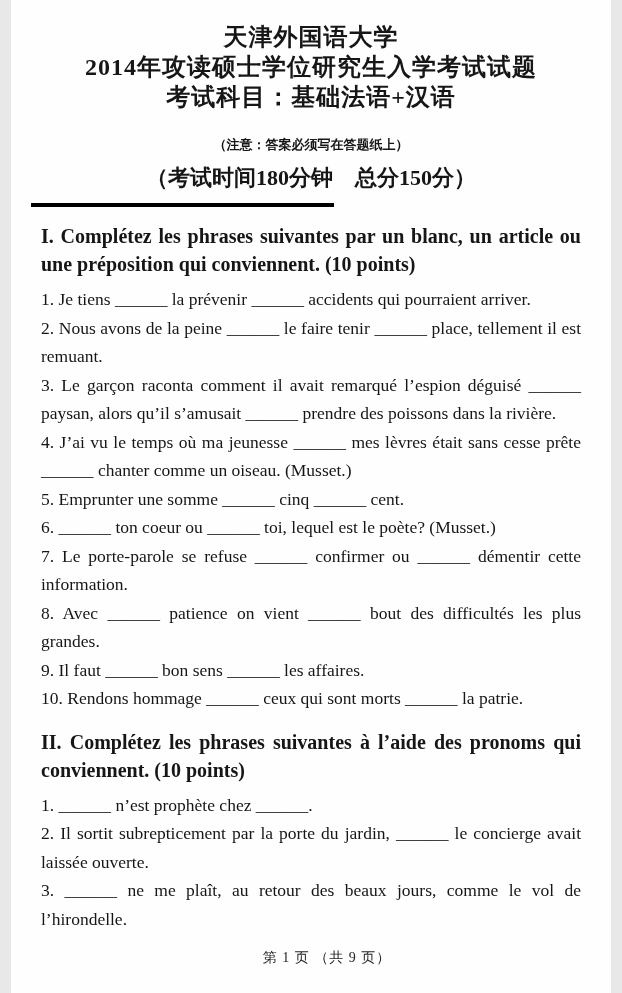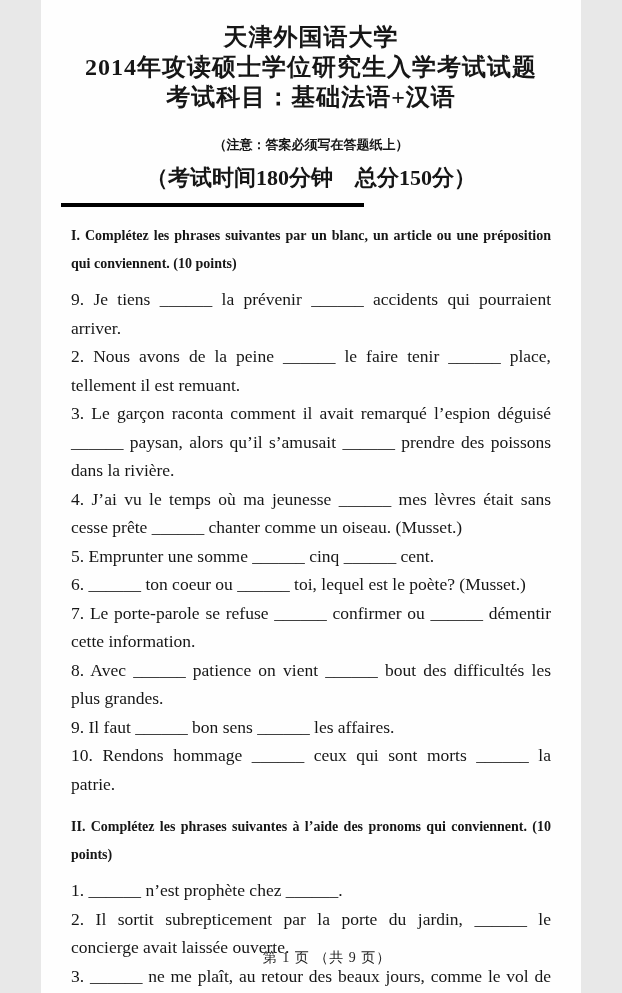--- a/index.html
+++ b/index.html
@@ -2,21 +2,21 @@
 <html><head>
 <meta charset="utf-8">
 <style>
   html, body {
     margin: 0;
     padding: 0;
     background: #e8e8e8;
   }
   .page {
     position: relative;
-    width: 540px;
+    width: 600px;
     height: 993px;
     margin: 0 auto;
     background: #fefefe;
     color: #161616;
     font-family: "Liberation Serif", "DejaVu Serif", serif;
     overflow: hidden;
     box-sizing: border-box;
   }
   .header {
     text-align: center;
@@ -48,21 +48,21 @@
     width: 303px;
     height: 4px;
     background: #000;
     border: none;
   }
   .content {
     padding: 0 30px 0 30px;
   }
   .section-heading {
     margin: 15px 0 7px 0;
-    font-size: 14px;
+    font-size: 20px;
     font-weight: bold;
     line-height: 28px;
     text-align: justify;
   }
   .section-heading.second {
   }
   .question {
     margin: 0;
     font-size: 17.5px;
     line-height: 28.5px;
@@ -91,21 +91,21 @@
     <p class="exam-note">（注意：答案必须写在答题纸上）</p>
     <p class="exam-time">（考试时间180分钟　总分150分）</p>
   </div>
 
   <hr class="header-divider">
 
   <div class="content">
 
     <p class="section-heading">I. Complétez les phrases suivantes par un blanc, un article ou une préposition qui conviennent. (10 points)</p>
 
-    <p class="question">9. Je tiens ______ la prévenir ______ accidents qui pourraient arriver.</p>
+    <p class="question">1. Je tiens ______ la prévenir ______ accidents qui pourraient arriver.</p>
     <p class="question">2. Nous avons de la peine ______ le faire tenir ______ place, tellement il est remuant.</p>
     <p class="question">3. Le garçon raconta comment il avait remarqué l’espion déguisé ______ paysan, alors qu’il s’amusait ______ prendre des poissons dans la rivière.</p>
     <p class="question">4. J’ai vu le temps où ma jeunesse ______ mes lèvres était sans cesse prête ______ chanter comme un oiseau. (Musset.)</p>
     <p class="question">5. Emprunter une somme ______ cinq ______ cent.</p>
     <p class="question">6. ______ ton coeur ou ______ toi, lequel est le poète? (Musset.)</p>
     <p class="question">7. Le porte-parole se refuse ______ confirmer ou ______ démentir cette information.</p>
     <p class="question">8. Avec ______ patience on vient ______ bout des difficultés les plus grandes.</p>
     <p class="question">9. Il faut ______ bon sens ______ les affaires.</p>
     <p class="question">10. Rendons hommage ______ ceux qui sont morts ______ la patrie.</p>
 

